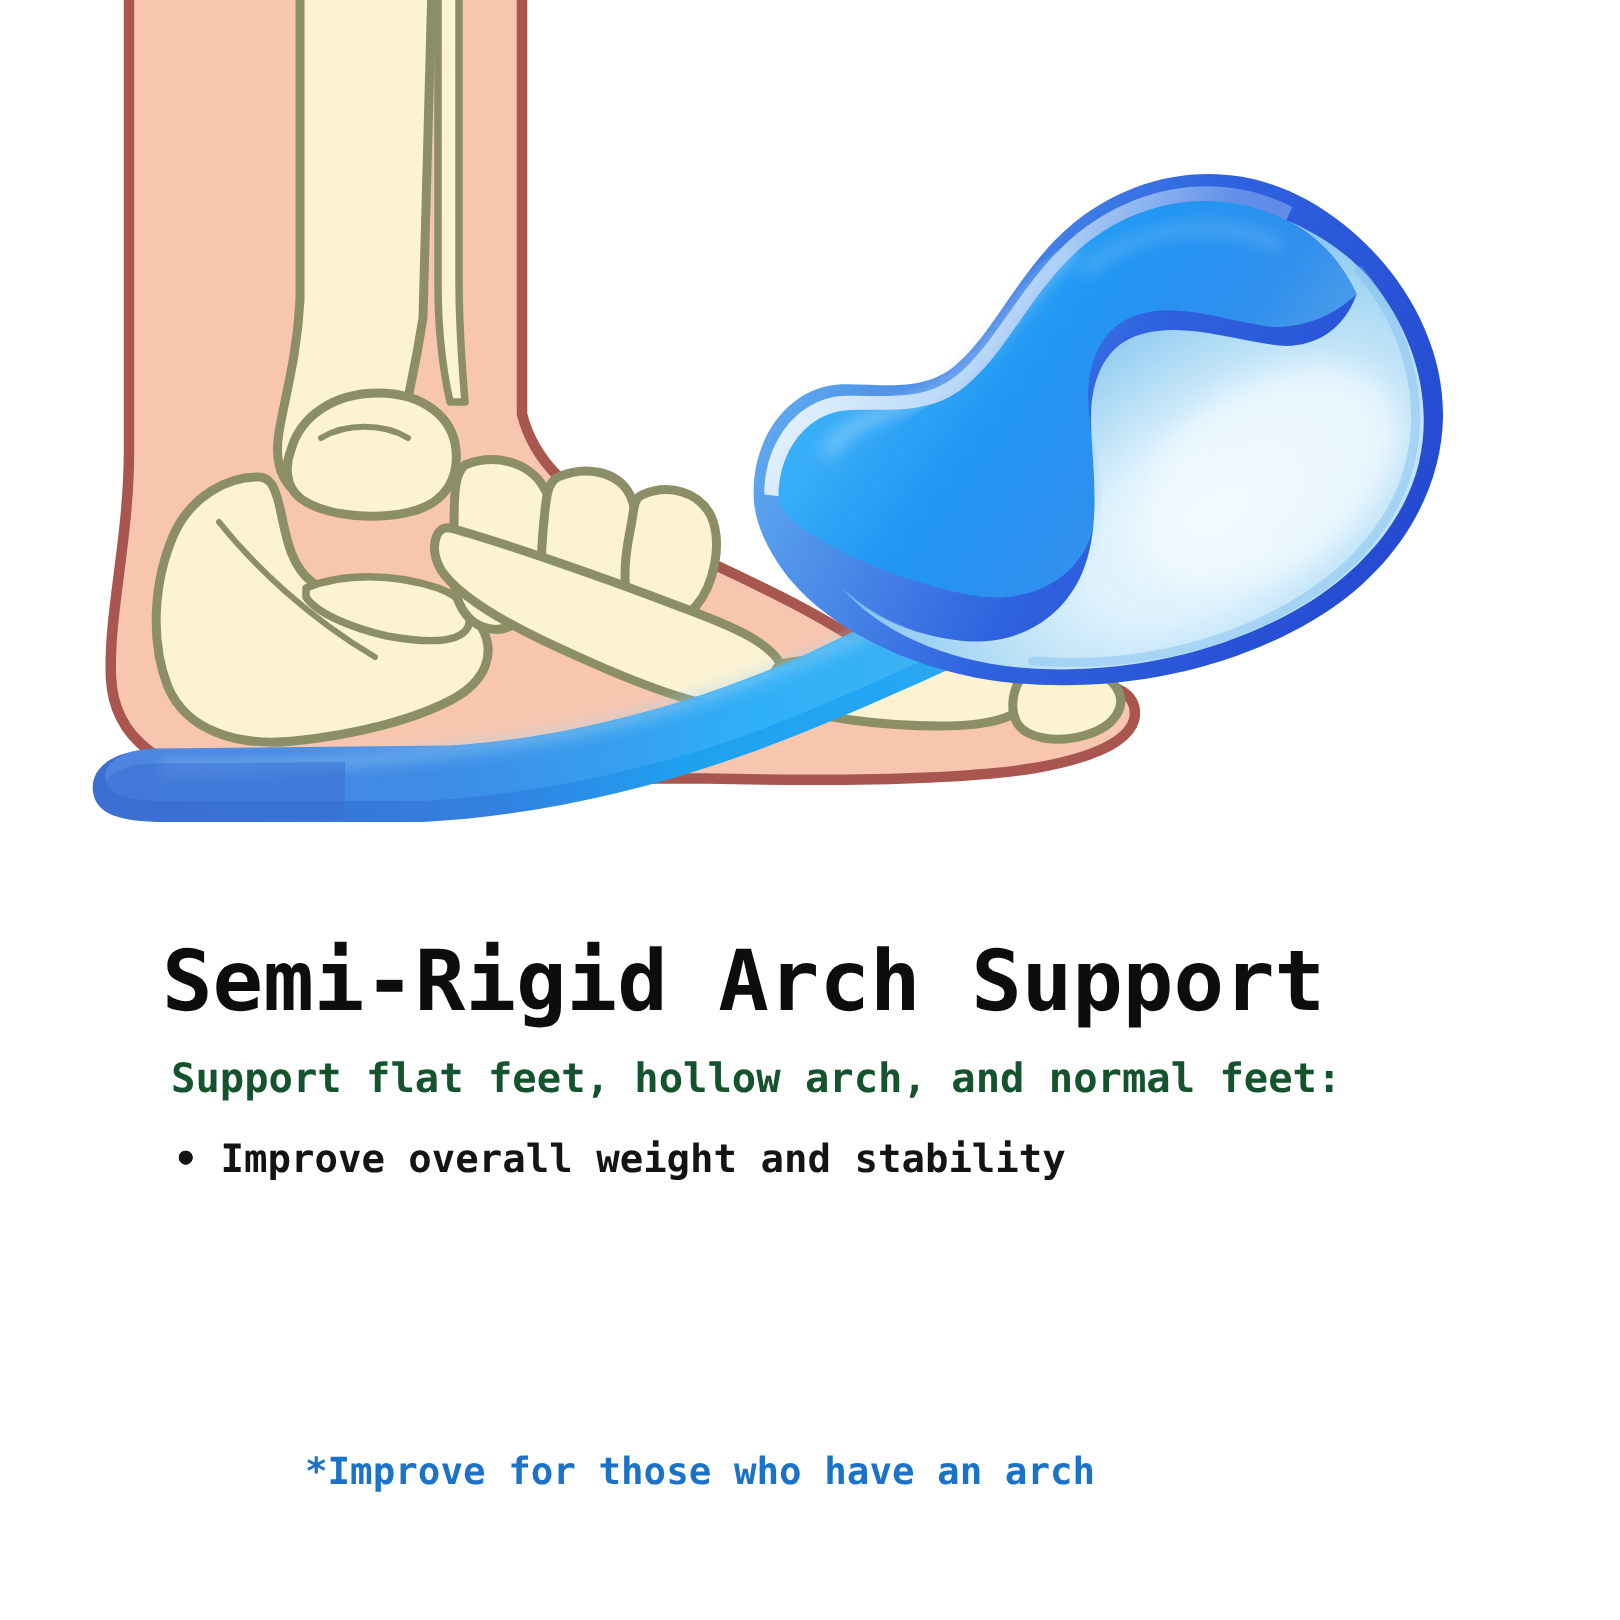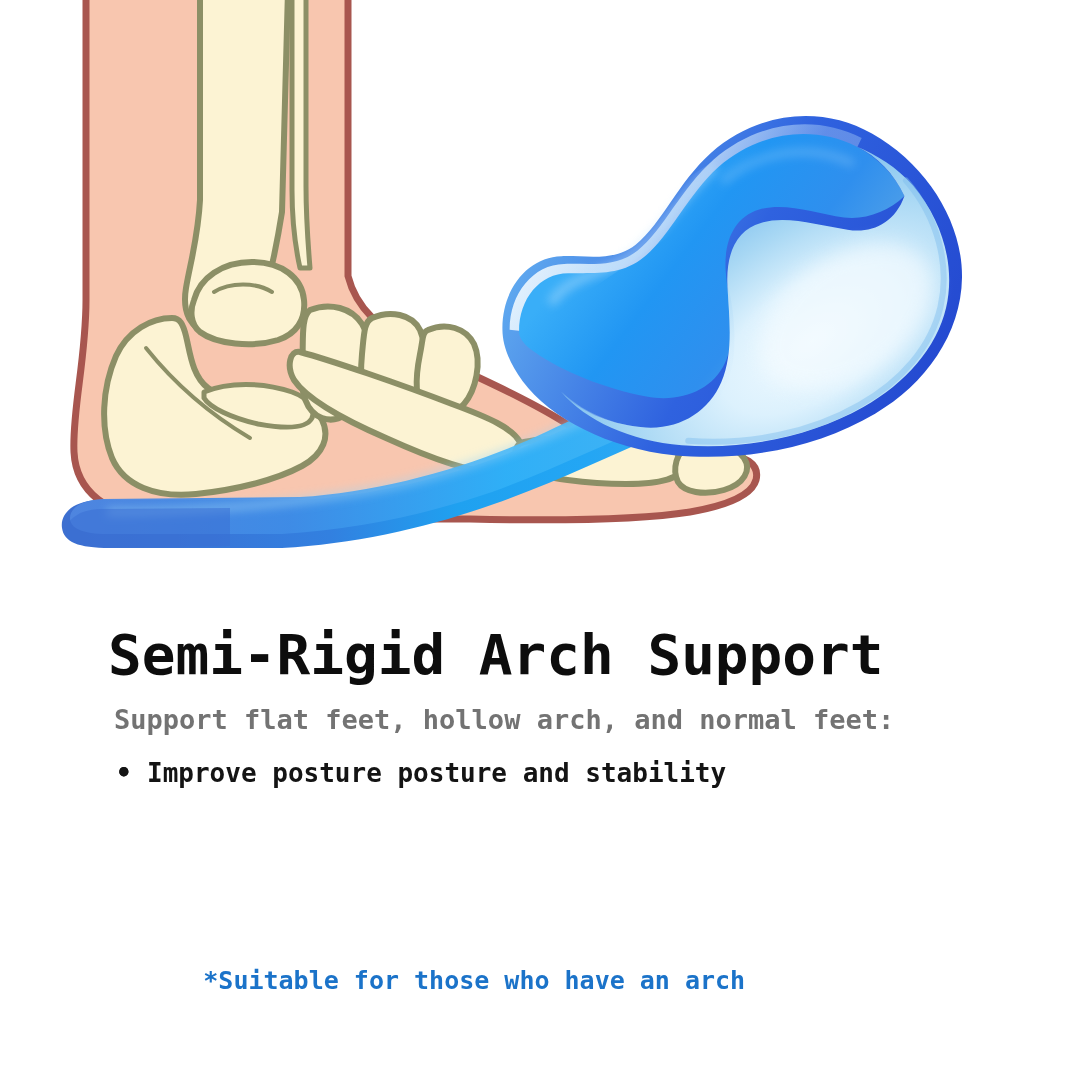--- a/index.html
+++ b/index.html
@@ -51,21 +51,21 @@
     white-space: nowrap;
     line-height: 1.1;
   }
 
   .subtitle {
     position: absolute;
     left: 114px;
     top: 104px;
     font-size: 27px;
     font-weight: bold;
-    color: #737373;
+    color: #14532d;
     white-space: nowrap;
     line-height: 1.2;
   }
 
   .bullets {
     position: absolute;
     left: 114px;
     top: 158px;
     margin: 0;
     padding: 0;
@@ -362,22 +362,22 @@
     <div class="title">Semi-Rigid Arch Support</div>
 
     <div class="subtitle">Support flat feet, hollow arch, and normal feet:</div>
 
     <ul class="bullets">
       <li>
         <span class="dot">•</span>
       </li>
       <li>
         <span class="dot">•</span>
-        <span>Improve posture posture and stability</span>
+        <span>Improve overall weight and stability</span>
       </li>
     </ul>
 
     <div class="footnote">
-      <span class="line1">*Suitable for those who have an arch</span>
+      <span class="line1">*Improve for those who have an arch</span>
     </div>
 
   </div>
 </div>
 
 </body></html>

